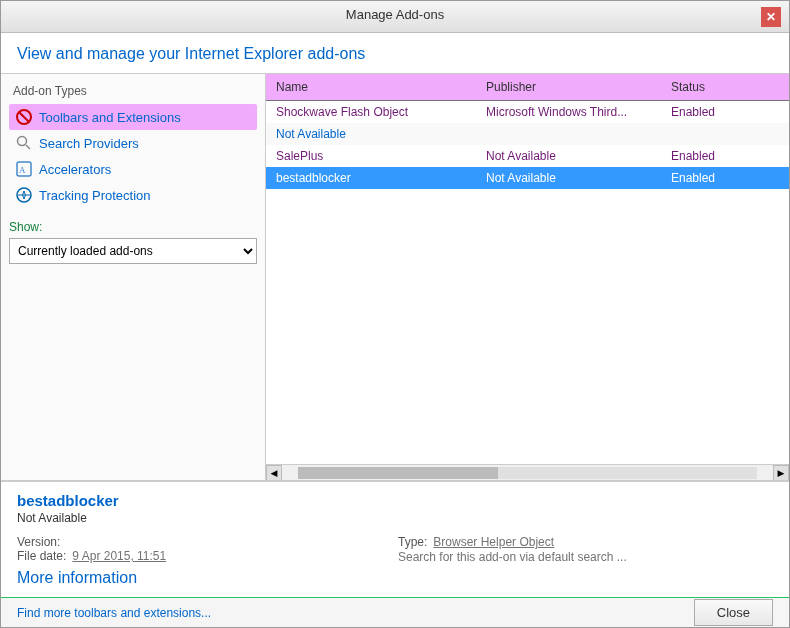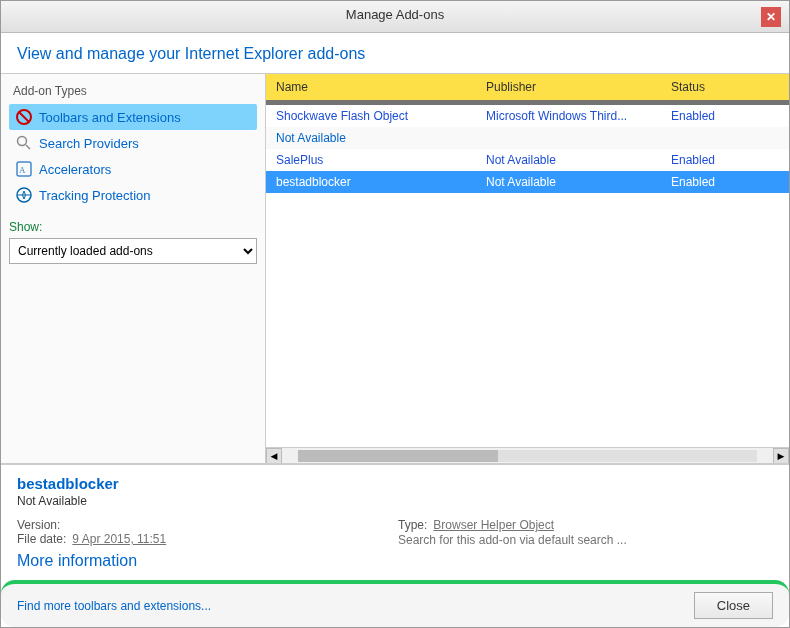--- a/index.html
+++ b/index.html
@@ -81,21 +81,21 @@
     }
     .sidebar-item {
       display: flex;
       align-items: center;
       padding: 4px 6px;
       cursor: pointer;
       border-radius: 2px;
       gap: 6px;
     }
     .sidebar-item.active {
-      background: #7dd3fc;
+      background: #f0abfc;
     }
     .sidebar-item-label {
       color: #0066cc;
       font-size: 13px;
     }
     .sidebar-icon {
       width: 18px;
       height: 18px;
       display: flex;
       align-items: center;
@@ -127,22 +127,22 @@
     .addon-table {
       flex: 1;
       overflow: hidden;
       display: flex;
       flex-direction: column;
     }
     .table-header {
       display: grid;
       grid-template-columns: 210px 185px 100px;
       padding: 6px 10px;
-      border-bottom: 5px solid #737373;
-      background: #fde047;
+      border-bottom: 1px solid #737373;
+      background: #f0abfc;
     }
     .table-header-cell {
       font-size: 12px;
       color: #333;
       font-weight: normal;
     }
     .table-body {
       flex: 1;
       overflow-y: auto;
       overflow-x: hidden;
@@ -161,21 +161,21 @@
     }
     .table-row.selected {
       background: #3399ff;
       color: white;
     }
     .table-row.selected .cell {
       color: white;
     }
     .cell {
       font-size: 12px;
-      color: #1d4ed8;
+      color: #701a75;
       white-space: nowrap;
       overflow: hidden;
       text-overflow: ellipsis;
     }
     .scrollbar-area {
       height: 16px;
       background: #f0f0f0;
       border-top: 1px solid #ccc;
       display: flex;
       align-items: center;
@@ -265,27 +265,26 @@
     }
     .btn {
       padding: 5px 18px;
       border: 1px solid #aaa;
       background: linear-gradient(to bottom, #f9f9f9, #e8e8e8);
       font-size: 12px;
       cursor: pointer;
       color: #333;
     }
     .footer-section {
-      border-top: 4px solid #22c55e;
-      padding: 8px 16px;
+      border-top: 1px solid #22c55e;
+      padding: 1px 16px;
       display: flex;
       justify-content: space-between;
       align-items: center;
       background: #f5f5f5;
-      border-radius: 14px;
     }
     .footer-links {
       display: flex;
       flex-direction: column;
       gap: 3px;
     }
     .footer-link {
       font-size: 12px;
       color: #0066cc;
       cursor: pointer;

